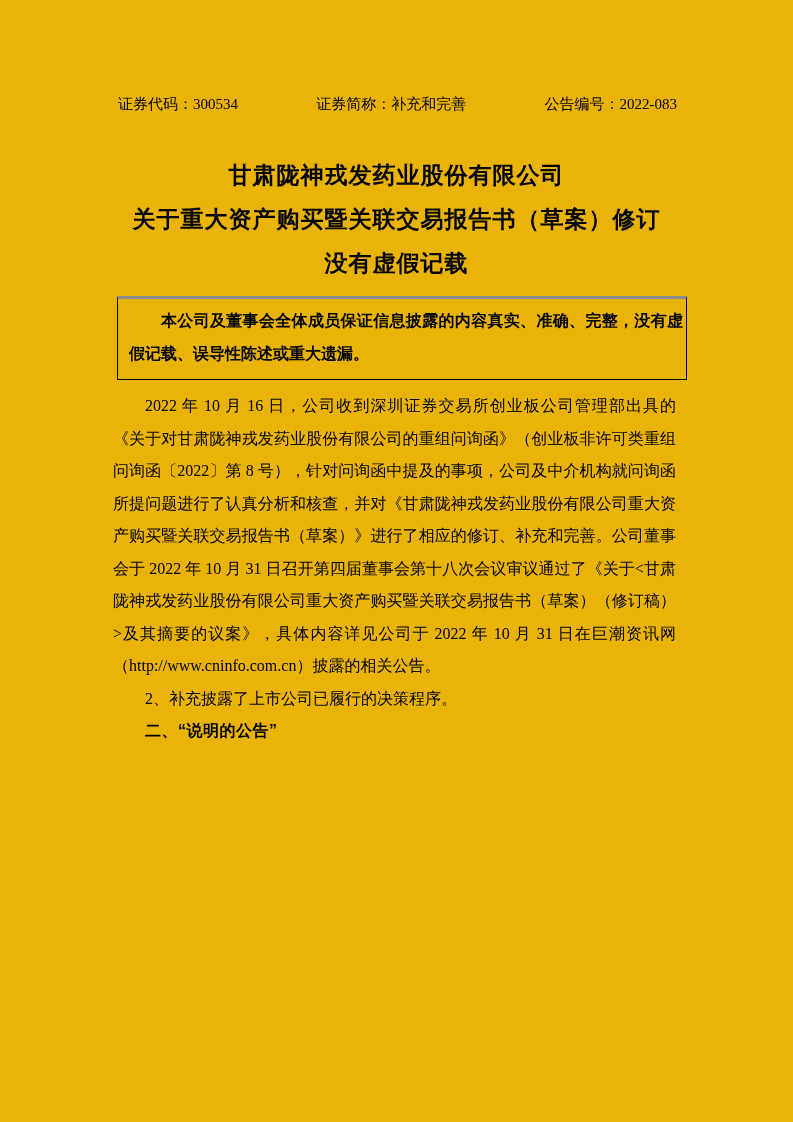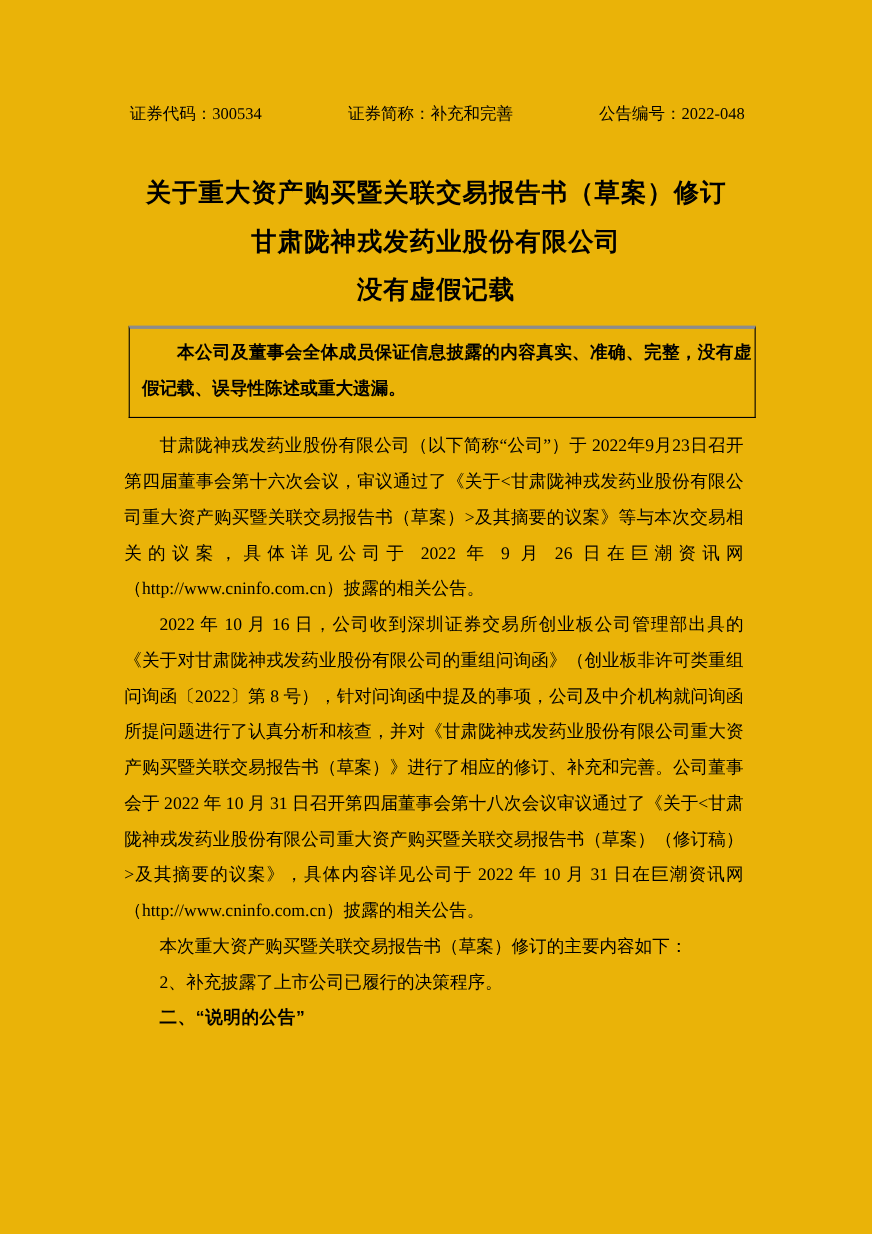--- a/index.html
+++ b/index.html
@@ -76,34 +76,32 @@
   }
 </style>
 </head>
 <body>
 
 <div class="page">
 
   <div class="header-row">
     <span>证券代码：300534</span>
     <span>证券简称：补充和完善</span>
-    <span>公告编号：2022-048</span>
+    <span>公告编号：2022-083</span>
   </div>
 
   <div class="doc-title">
+    <div>甘肃陇神戎发药业股份有限公司</div>
     <div>关于重大资产购买暨关联交易报告书（草案）修订</div>
-    <div>甘肃陇神戎发药业股份有限公司</div>
     <div>没有虚假记载</div>
   </div>
 
   <div class="decl-box">
     <p>本公司及董事会全体成员保证信息披露的内容真实、准确、完整，没有虚假记载、误导性陈述或重大遗漏。</p>
   </div>
 
   <div class="doc-body">
-    <p>甘肃陇神戎发药业股份有限公司（以下简称“公司”）于 2022年9月23日召开第四届董事会第十六次会议，审议通过了《关于&lt;甘肃陇神戎发药业股份有限公司重大资产购买暨关联交易报告书（草案）&gt;及其摘要的议案》等与本次交易相关的议案，具体详见公司于 2022 年 9 月 26 日在巨潮资讯网（http://www.cninfo.com.cn）披露的相关公告。</p>
     <p>2022 年 10 月 16 日，公司收到深圳证券交易所创业板公司管理部出具的《关于对甘肃陇神戎发药业股份有限公司的重组问询函》（创业板非许可类重组问询函〔2022〕第 8 号），针对问询函中提及的事项，公司及中介机构就问询函所提问题进行了认真分析和核查，并对《甘肃陇神戎发药业股份有限公司重大资产购买暨关联交易报告书（草案）》进行了相应的修订、补充和完善。公司董事会于 2022 年 10 月 31 日召开第四届董事会第十八次会议审议通过了《关于&lt;甘肃陇神戎发药业股份有限公司重大资产购买暨关联交易报告书（草案）（修订稿）&gt;及其摘要的议案》，具体内容详见公司于 2022 年 10 月 31 日在巨潮资讯网（http://www.cninfo.com.cn）披露的相关公告。</p>
-    <p>本次重大资产购买暨关联交易报告书（草案）修订的主要内容如下：</p>
     <p>2、补充披露了上市公司已履行的决策程序。</p>
     <p class="section-heading">二、“说明的公告”</p>
   </div>
 
 </div>
 
 </body></html>

